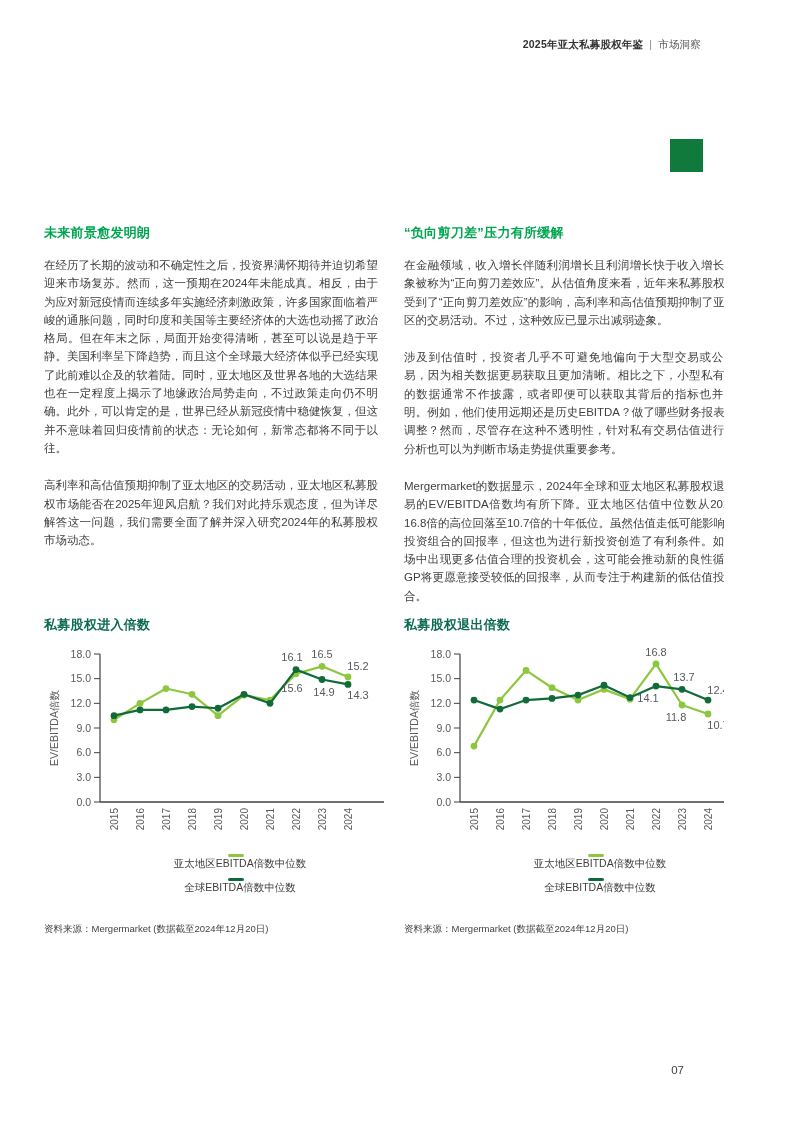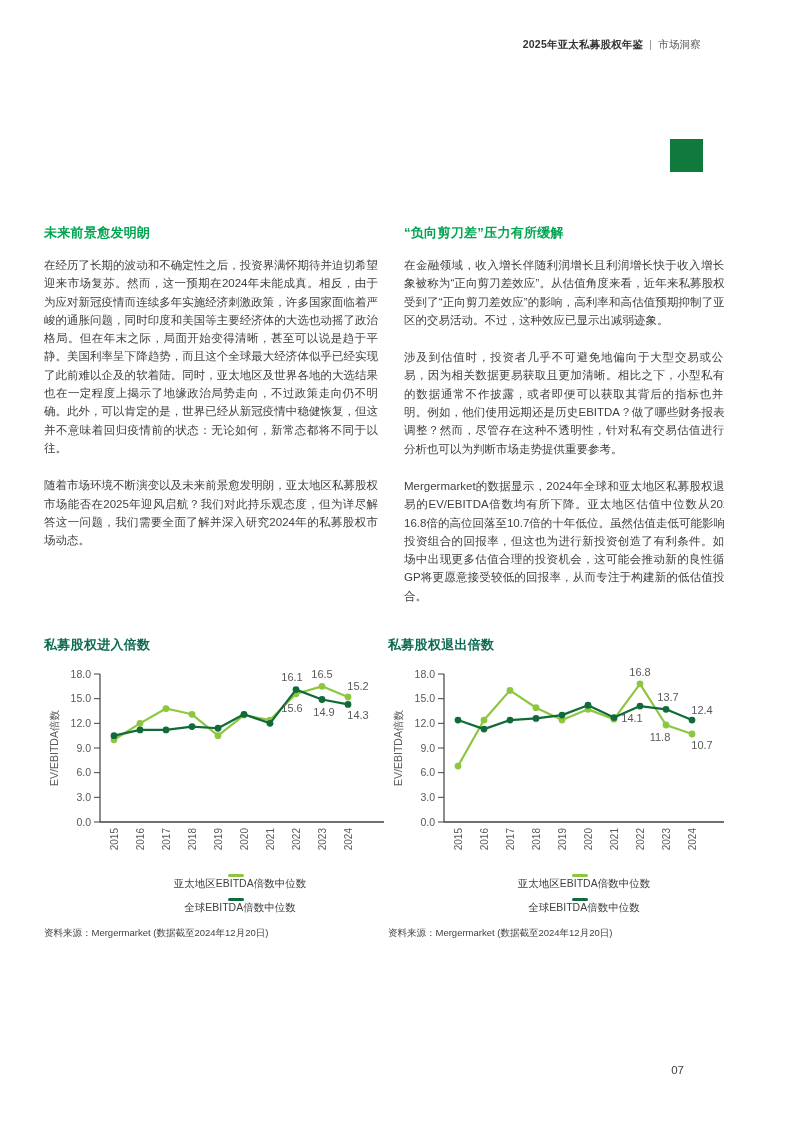--- a/index.html
+++ b/index.html
@@ -55,46 +55,46 @@
   .col p {
     font-size: 11.5px;
     line-height: 18.3px;
     text-align: justify;
     color: #3f3f3f;
     margin-bottom: 19px;
   }
   
   .charts-row {
     position: absolute;
-    top: 636px;
+    top: 616px;
     left: 44px;
     display: grid;
     grid-template-columns: 340px 340px;
-    column-gap: 4px;
+    column-gap: 20px;
   }
   .chart-title {
     font-size: 13px;
     font-weight: bold;
     color: #0c6b52;
     margin-bottom: 10px;
     letter-spacing: 0.3px;
   }
   .chart-canvas { width: 346px; height: 200px; }
   .legend { margin: 10px 0 0 52px; }
   .legend-item { display: flex; align-items: center; margin-bottom: 7px; flex-direction: column; }
   .legend-dash {
     display: inline-block;
     width: 16px; height: 3px;
     border-radius: 2px;
     margin-right: 8px;
     flex: 0 0 auto;
   }
   .legend-label { font-size: 10.5px; color: #3f3f3f; }
   .source {
-    margin-top: 12px;
+    margin-top: 28px;
     font-size: 9.5px;
     color: #3f3f3f;
   }
   .page-number {
     position: absolute;
     top: 1064px;
     right: 40px;
     font-size: 11.5px;
     color: #404040;
   }
@@ -107,21 +107,21 @@
   <header class="header">
     <span class="hdr-bold">2025年亚太私募股权年鉴</span><span class="hdr-divider">|</span><span class="hdr-light">市场洞察</span>
   </header>
 
   <div class="logo-square"></div>
 
   <main class="columns">
     <section class="col">
       <h2 class="heading">未来前景愈发明朗</h2>
       <p>在经历了长期的波动和不确定性之后，投资界满怀期待并迫切希望迎来市场复苏。然而，这一预期在2024年未能成真。相反，由于为应对新冠疫情而连续多年实施经济刺激政策，许多国家面临着严峻的通胀问题，同时印度和美国等主要经济体的大选也动摇了政治格局。但在年末之际，局面开始变得清晰，甚至可以说是趋于平静。美国利率呈下降趋势，而且这个全球最大经济体似乎已经实现了此前难以企及的软着陆。同时，亚太地区及世界各地的大选结果也在一定程度上揭示了地缘政治局势走向，不过政策走向仍不明确。此外，可以肯定的是，世界已经从新冠疫情中稳健恢复，但这并不意味着回归疫情前的状态：无论如何，新常态都将不同于以往。</p>
-      <p>随着市场环境不断演变以及未来前景愈发明朗，亚太地区私募股权市场能否在2025年迎风启航？我们对此持乐观态度，但为详尽解答这一问题，我们需要全面了解并深入研究2024年的私募股权市场动态。</p>
+      <p>高利率和高估值预期抑制了亚太地区的交易活动，亚太地区私募股权市场能否在2025年迎风启航？我们对此持乐观态度，但为详尽解答这一问题，我们需要全面了解并深入研究2024年的私募股权市场动态。</p>
     </section>
     <section class="col">
       <h2 class="heading">“负向剪刀差”压力有所缓解</h2>
       <p>在金融领域，收入增长伴随利润增长且利润增长快于收入增长的现象被称为“正向剪刀差效应”。从估值角度来看，近年来私募股权交易受到了“正向剪刀差效应”的影响，高利率和高估值预期抑制了亚太地区的交易活动。不过，这种效应已显示出减弱迹象。</p>
       <p>涉及到估值时，投资者几乎不可避免地偏向于大型交易或公开交易，因为相关数据更易获取且更加清晰。相比之下，小型私有交易的数据通常不作披露，或者即便可以获取其背后的指标也并不透明。例如，他们使用远期还是历史EBITDA？做了哪些财务报表模拟调整？然而，尽管存在这种不透明性，针对私有交易估值进行整体分析也可以为判断市场走势提供重要参考。</p>
       <p>Mergermarket的数据显示，2024年全球和亚太地区私募股权退出交易的EV/EBITDA倍数均有所下降。亚太地区估值中位数从2022年16.8倍的高位回落至10.7倍的十年低位。虽然估值走低可能影响现有投资组合的回报率，但这也为进行新投资创造了有利条件。如果市场中出现更多估值合理的投资机会，这可能会推动新的良性循环，GP将更愿意接受较低的回报率，从而专注于构建新的低估值投资组合。</p>
     </section>
   </main>
 
   <section class="charts-row">

